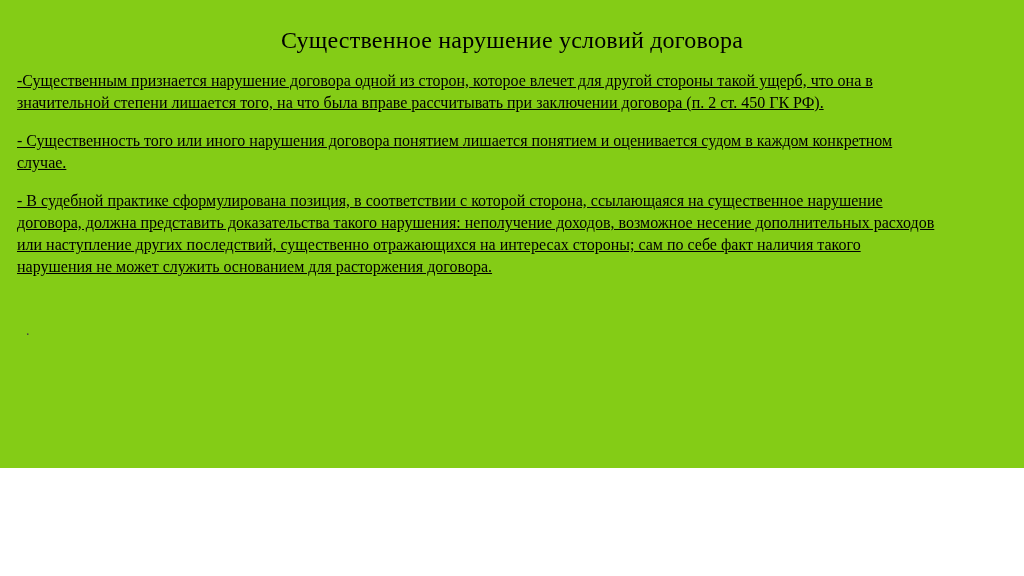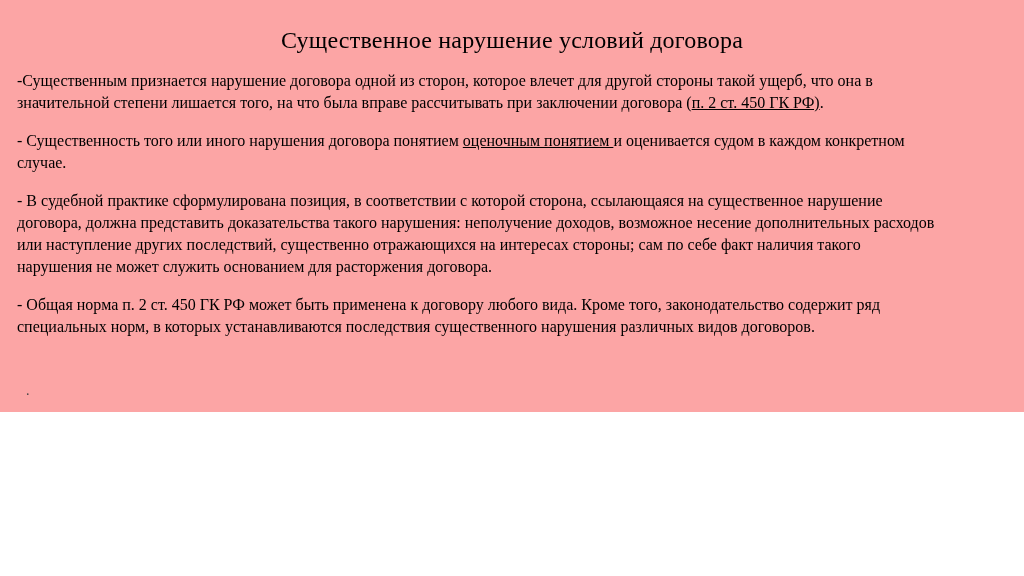--- a/index.html
+++ b/index.html
@@ -3,22 +3,22 @@
 <meta charset="utf-8">
 <style>
   html, body {
     margin: 0;
     padding: 0;
     background: #ffffff;
   }
   .slide {
     position: relative;
     width: 1024px;
-    height: 412px;
-    background: #fca5a5;
+    height: 468px;
+    background: #84cc16;
     overflow: hidden;
     font-family: "Liberation Serif", "DejaVu Serif", serif;
     color: #000000;
   }
   .title {
     margin: 0;
     padding-top: 26px;
     text-align: center;
     font-size: 24px;
     font-weight: normal;
@@ -28,39 +28,39 @@
   .content {
     margin-top: 12px;
     margin-left: 17px;
     width: 920px;
     font-size: 16px;
     line-height: 22px;
     text-align: left;
   }
   .para {
     margin: 16px 0 13px 0;
+    text-decoration: underline;
   }
   .u {
     text-decoration: underline;
   }
   .footer-mark {
     margin-left: 26px;
     margin-top: 46px;
     font-size: 14px;
     line-height: 14px;
     color: #444444;
   }
 </style>
 </head>
 <body>
 
 <div class="slide">
   <h1 class="title">Существенное нарушение условий договора</h1>
 
   <div class="content">
       <div class="para"><span>-Существенным признается нарушение договора одной из сторон, которое влечет для другой стороны такой ущерб, что она в значительной степени лишается того, на что была вправе рассчитывать при заключении договора (</span><span class="u">п. 2 ст. 450 ГК РФ)</span><span>.</span></div>
-      <div class="para"><span>- Существенность того или иного нарушения договора понятием </span><span class="u">оценочным понятием </span><span>и оценивается судом в каждом конкретном случае.</span></div>
+      <div class="para"><span>- Существенность того или иного нарушения договора понятием </span><span class="u">лишается понятием </span><span>и оценивается судом в каждом конкретном случае.</span></div>
       <div class="para"><span>- В судебной практике сформулирована позиция, в соответствии с которой сторона, ссылающаяся на существенное нарушение договора, должна представить доказательства такого нарушения: неполучение доходов, возможное несение дополнительных расходов или наступление других последствий, существенно отражающихся на интересах стороны; сам по себе факт наличия такого нарушения не может служить основанием для расторжения договора.</span></div>
-      <div class="para"><span>- Общая норма п. 2 ст. 450 ГК РФ может быть применена к договору любого вида. Кроме того, законодательство содержит ряд специальных норм, в которых устанавливаются последствия существенного нарушения различных видов договоров.</span></div>
     </div>
 
   <div class="footer-mark">.</div>
 </div>
 
 </body></html>

